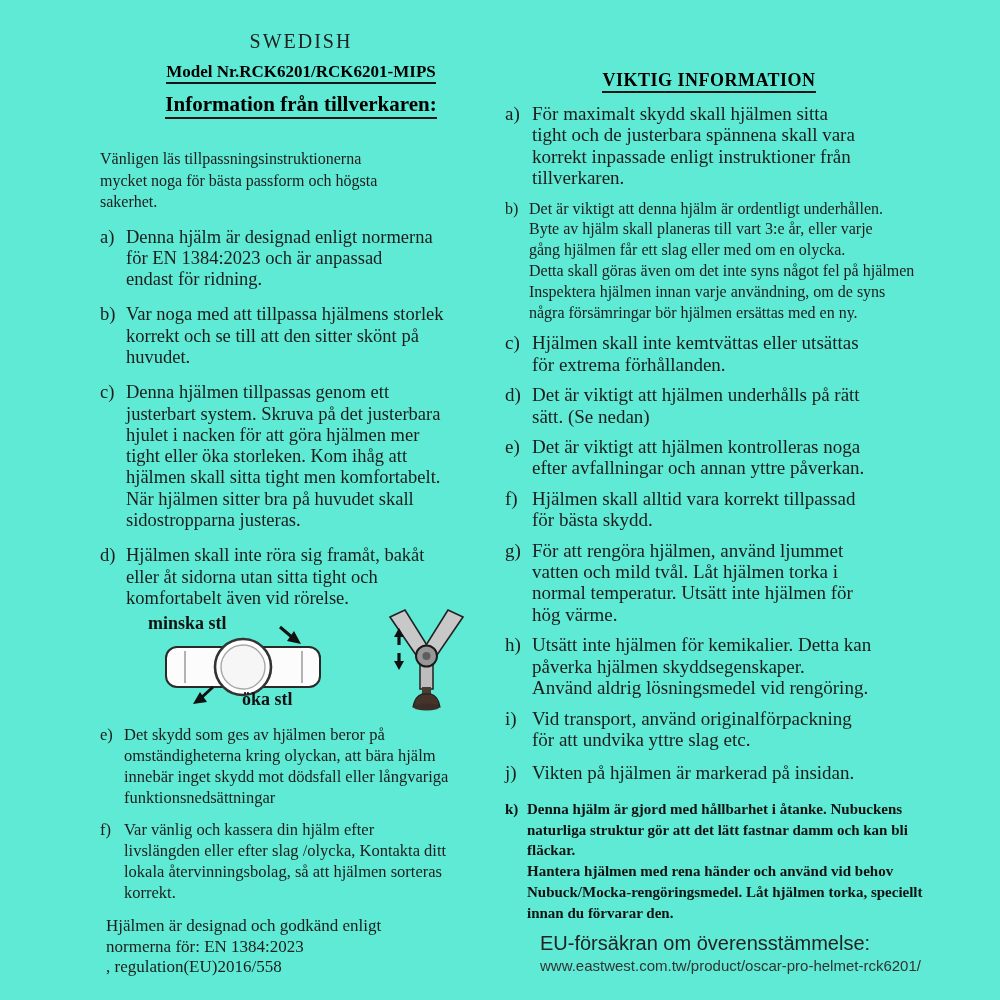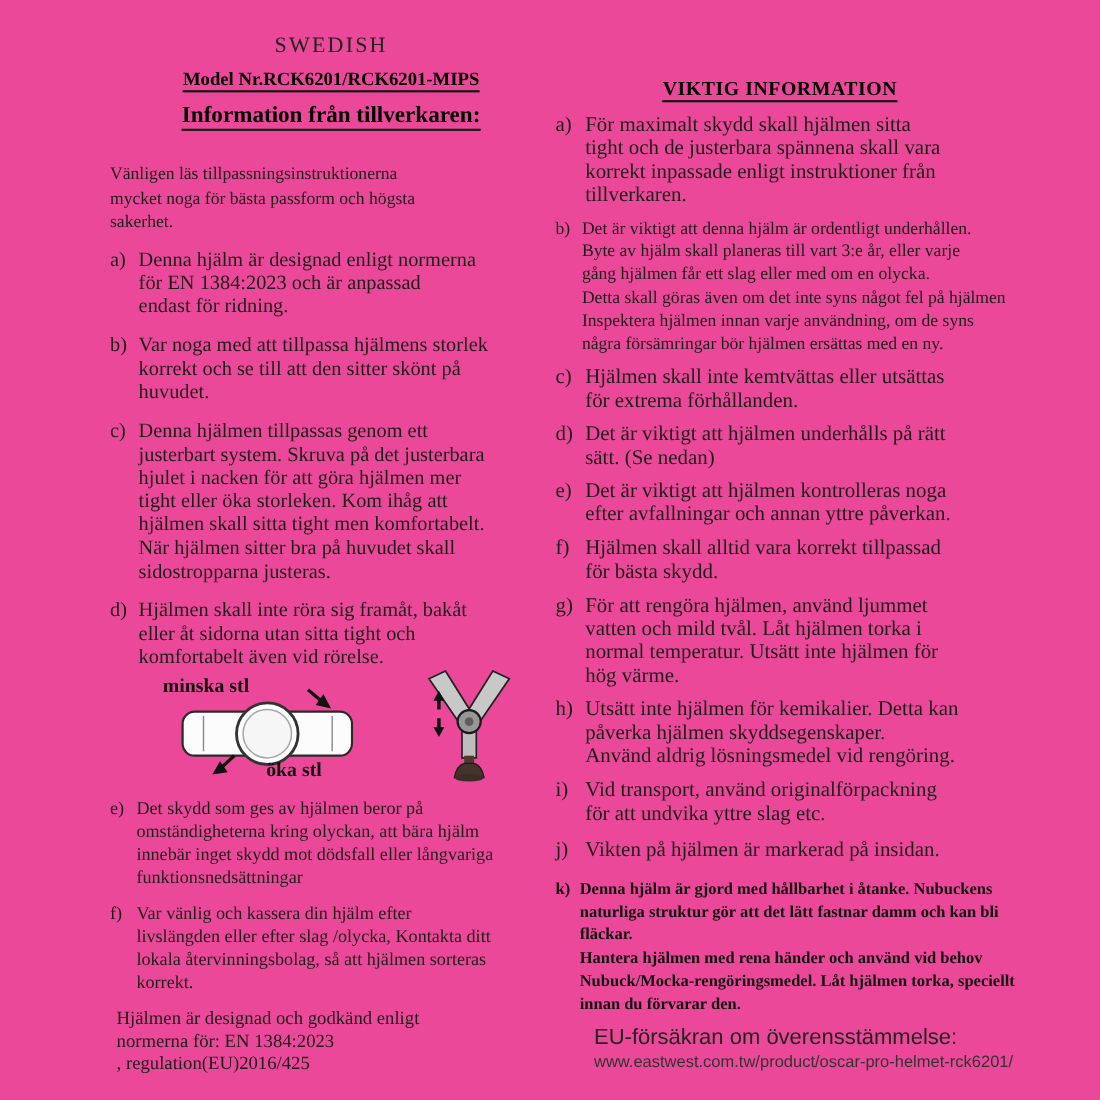--- a/index.html
+++ b/index.html
@@ -1,17 +1,17 @@
 <!DOCTYPE html>
 <html><head>
 <meta charset="utf-8">
 <style>
   html,body { margin:0; padding:0; background:#ffffff; }
   .page {
-    position:relative; width:1000px; height:1000px; background:#ec4899;
+    position:relative; width:1000px; height:1000px; background:#5eead4;
     color:#1c1c1c; font-family:"Liberation Serif", serif; overflow:hidden;
   }
   .col-left  { position:absolute; left:100px; top:30px;  width:402px; }
   .col-right { position:absolute; left:505px; top:70px;  width:472px; }
   .center { text-align:center; }
   .u { border-bottom:2px solid #151515; padding-bottom:1px; }
   .h-swedish { font-size:20px; letter-spacing:2px; color:#222; }
   .h-model   { font-size:17px; font-weight:bold; margin-top:9px; color:#000; }
   .h-info    { font-size:21px; font-weight:bold; margin-top:10px; color:#000; }
   .prewrap { white-space:pre-line; }
@@ -136,21 +136,21 @@
     <div class="item lb">
       <span class="tag">f)</span>
       <span class="body prewrap">Var vänlig och kassera din hjälm efter
 livslängden eller efter slag /olycka, Kontakta ditt
 lokala återvinningsbolag, så att hjälmen sorteras
 korrekt.</span>
     </div>
 
     <div class="left-footer prewrap">Hjälmen är designad och godkänd enligt
 normerna för: EN 1384:2023
-, regulation(EU)2016/425</div>
+, regulation(EU)2016/558</div>
   </div>
 
   <div class="col-right">
     <div class="center h-viktig"><span class="u">VIKTIG INFORMATION</span></div>
 
     <div class="item rt mt12">
       <span class="tag">a)</span>
       <span class="body prewrap">För maximalt skydd skall hjälmen sitta
 tight och de justerbara spännena skall vara
 korrekt inpassade enligt instruktioner från

